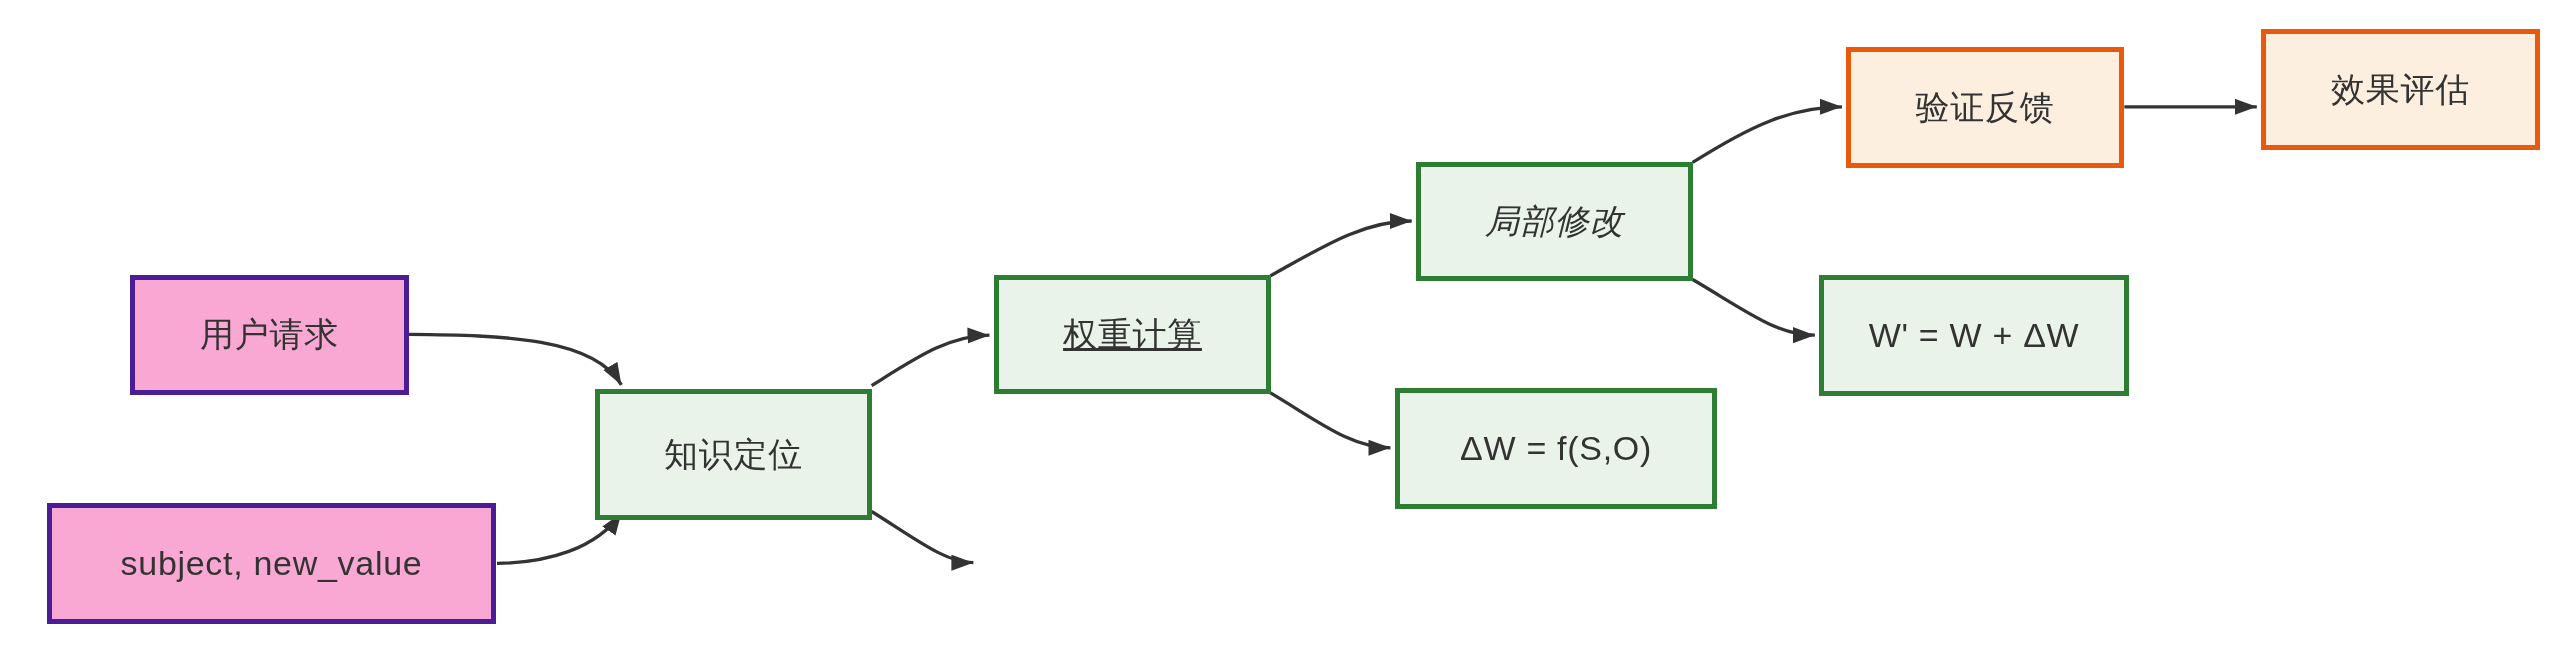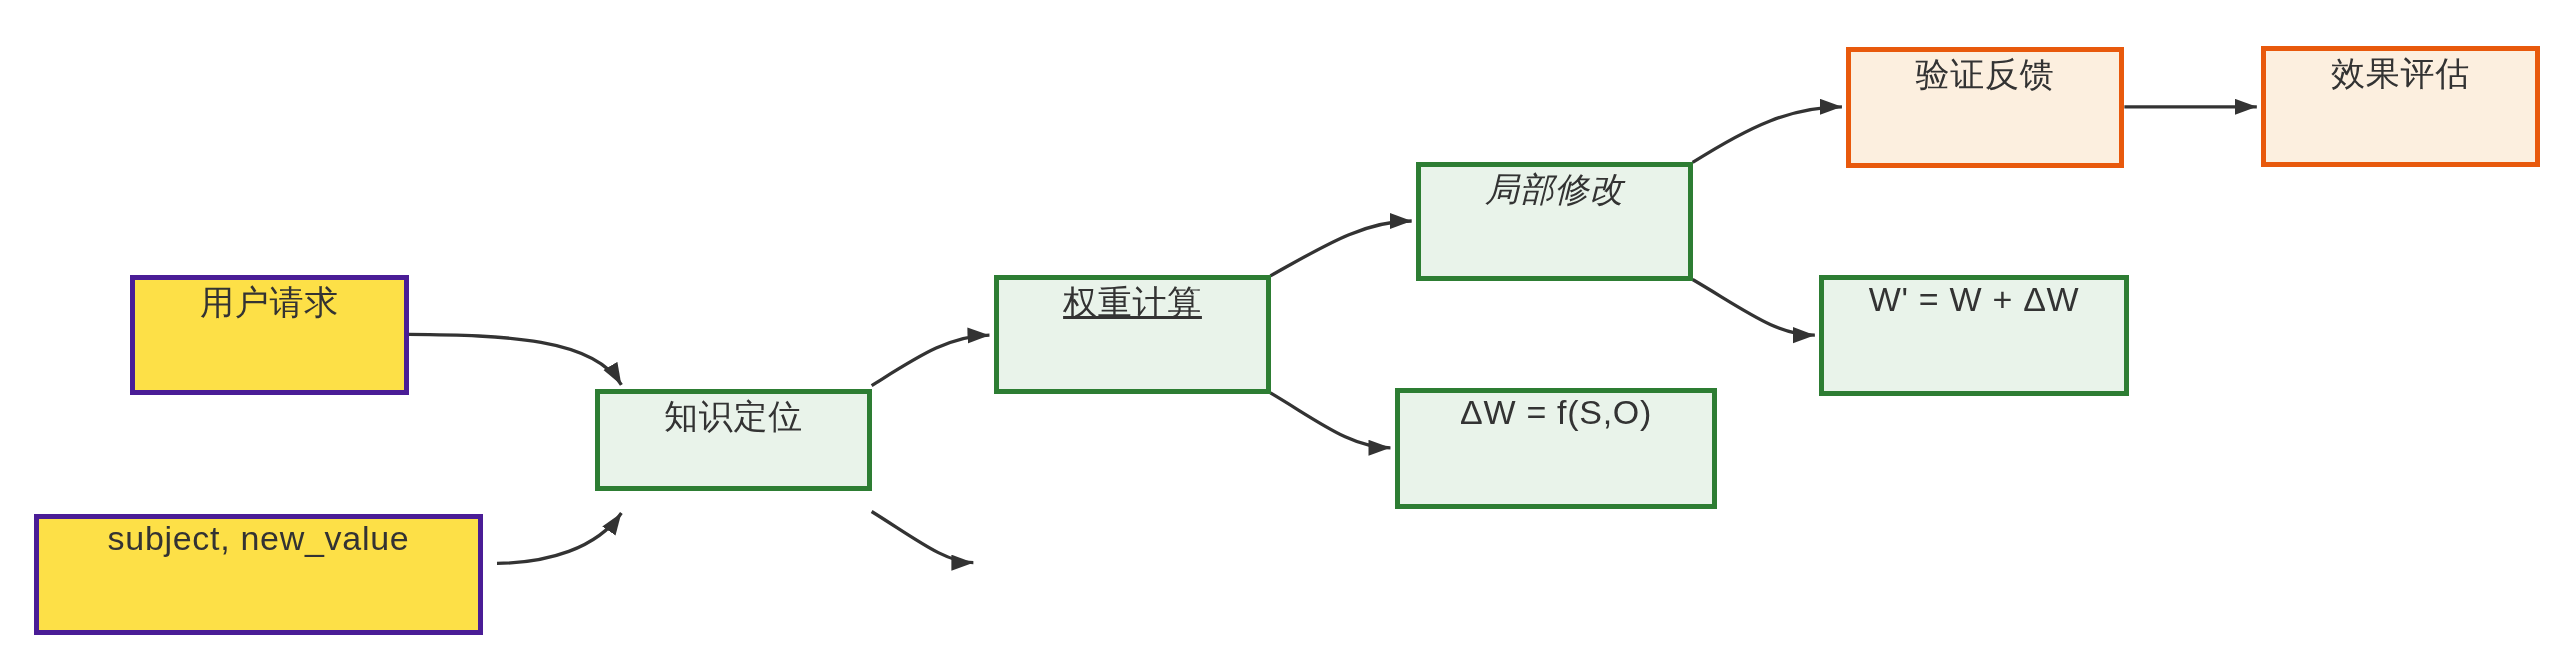--- a/index.html
+++ b/index.html
@@ -24,27 +24,28 @@
   .edge {
     fill: none;
     stroke: #333333;
     stroke-width: 4.5px;
   }
   .node {
     position: absolute;
     box-sizing: border-box;
     border: 5.9px solid #000;
     display: flex;
+    align-items: center;
     justify-content: center;
     text-align: center;
     font-size: 34px;
     letter-spacing: 0.7px;
     color: #333333;
   }
-  .node.input  { border-color: #4a1d96; background: #fde047; }
+  .node.input  { border-color: #4a1d96; background: #f9a8d4; }
   .node.process{ border-color: #2d7d33; background: #e9f3ea; }
   .node.output { border-color: #e8590c; background: #fcefdf; }
   .node .label { white-space: nowrap; }
 </style>
 </head>
 <body>
 
 <div class="canvas">
 
   <svg class="edge-layer" viewBox="0 0 3520 917" xmlns="http://www.w3.org/2000/svg">
@@ -62,25 +63,25 @@
     <path class="edge" d="M 1736 537 C 1802 576, 1846 612, 1900 612" marker-end="url(#arrow)"></path>
     <path class="edge" d="M 2313 222 C 2392 172, 2448 146, 2517 146" marker-end="url(#arrow)"></path>
     <path class="edge" d="M 2313 382 C 2388 426, 2428 458, 2480 458" marker-end="url(#arrow)"></path>
     <path class="edge" d="M 2903 146 L 3084 146" marker-end="url(#arrow)"></path>
   </svg>
 
   <div class="node input" style="left:130px; top:275px; width:279px; height:120px;">
     <span class="label">用户请求</span>
   </div>
 
-  <div class="node input" style="left:34px; top:503px; width:449px; height:121px;margin-top:11px;">
+  <div class="node input" style="left:47px; top:503px; width:449px; height:121px;">
     <span class="label">subject, new_value</span>
   </div>
 
-  <div class="node process" style="left:595px; top:389px; width:277px; height:102px;">
+  <div class="node process" style="left:595px; top:389px; width:277px; height:131px;">
     <span class="label">知识定位</span>
   </div>
 
   <div class="node process" style="left:994px; top:275px; width:277px; height:119px;text-decoration:underline;">
     <span class="label">权重计算</span>
   </div>
 
 
   <div class="node process" style="left:1416px; top:162px; width:277px; height:119px;font-style:italic;">
     <span class="label">局部修改</span>
@@ -91,18 +92,18 @@
   </div>
 
   <div class="node process" style="left:1819px; top:275px; width:310px; height:121px;">
     <span class="label">W' = W + ΔW</span>
   </div>
 
   <div class="node output" style="left:1846px; top:47px; width:278px; height:121px;">
     <span class="label">验证反馈</span>
   </div>
 
-  <div class="node output" style="left:2261px; top:46px; width:279px; height:121px;font-family:Liberation Serif, serif;">
+  <div class="node output" style="left:2261px; top:29px; width:279px; height:121px;font-family:Liberation Serif, serif;">
     <span class="label">效果评估</span>
   </div>
 
 </div>
 
 
 </body></html>

